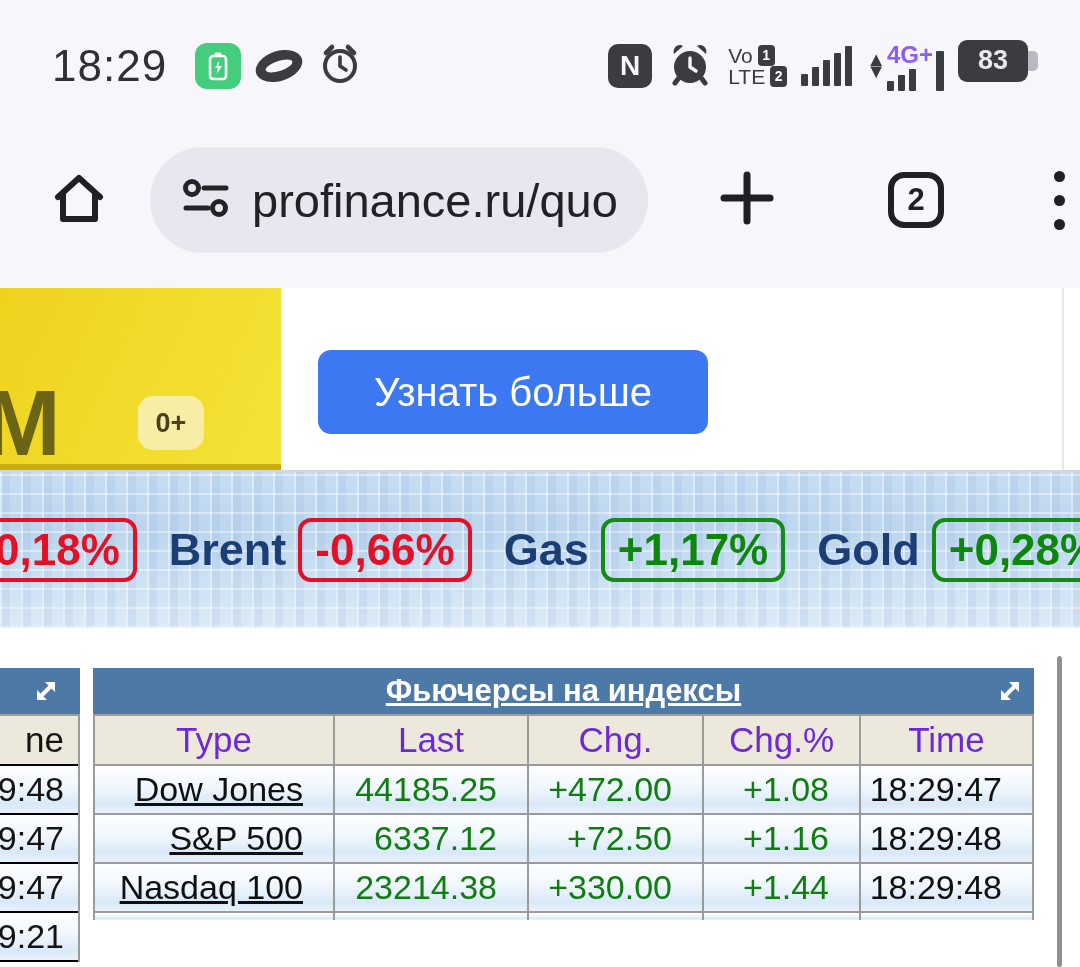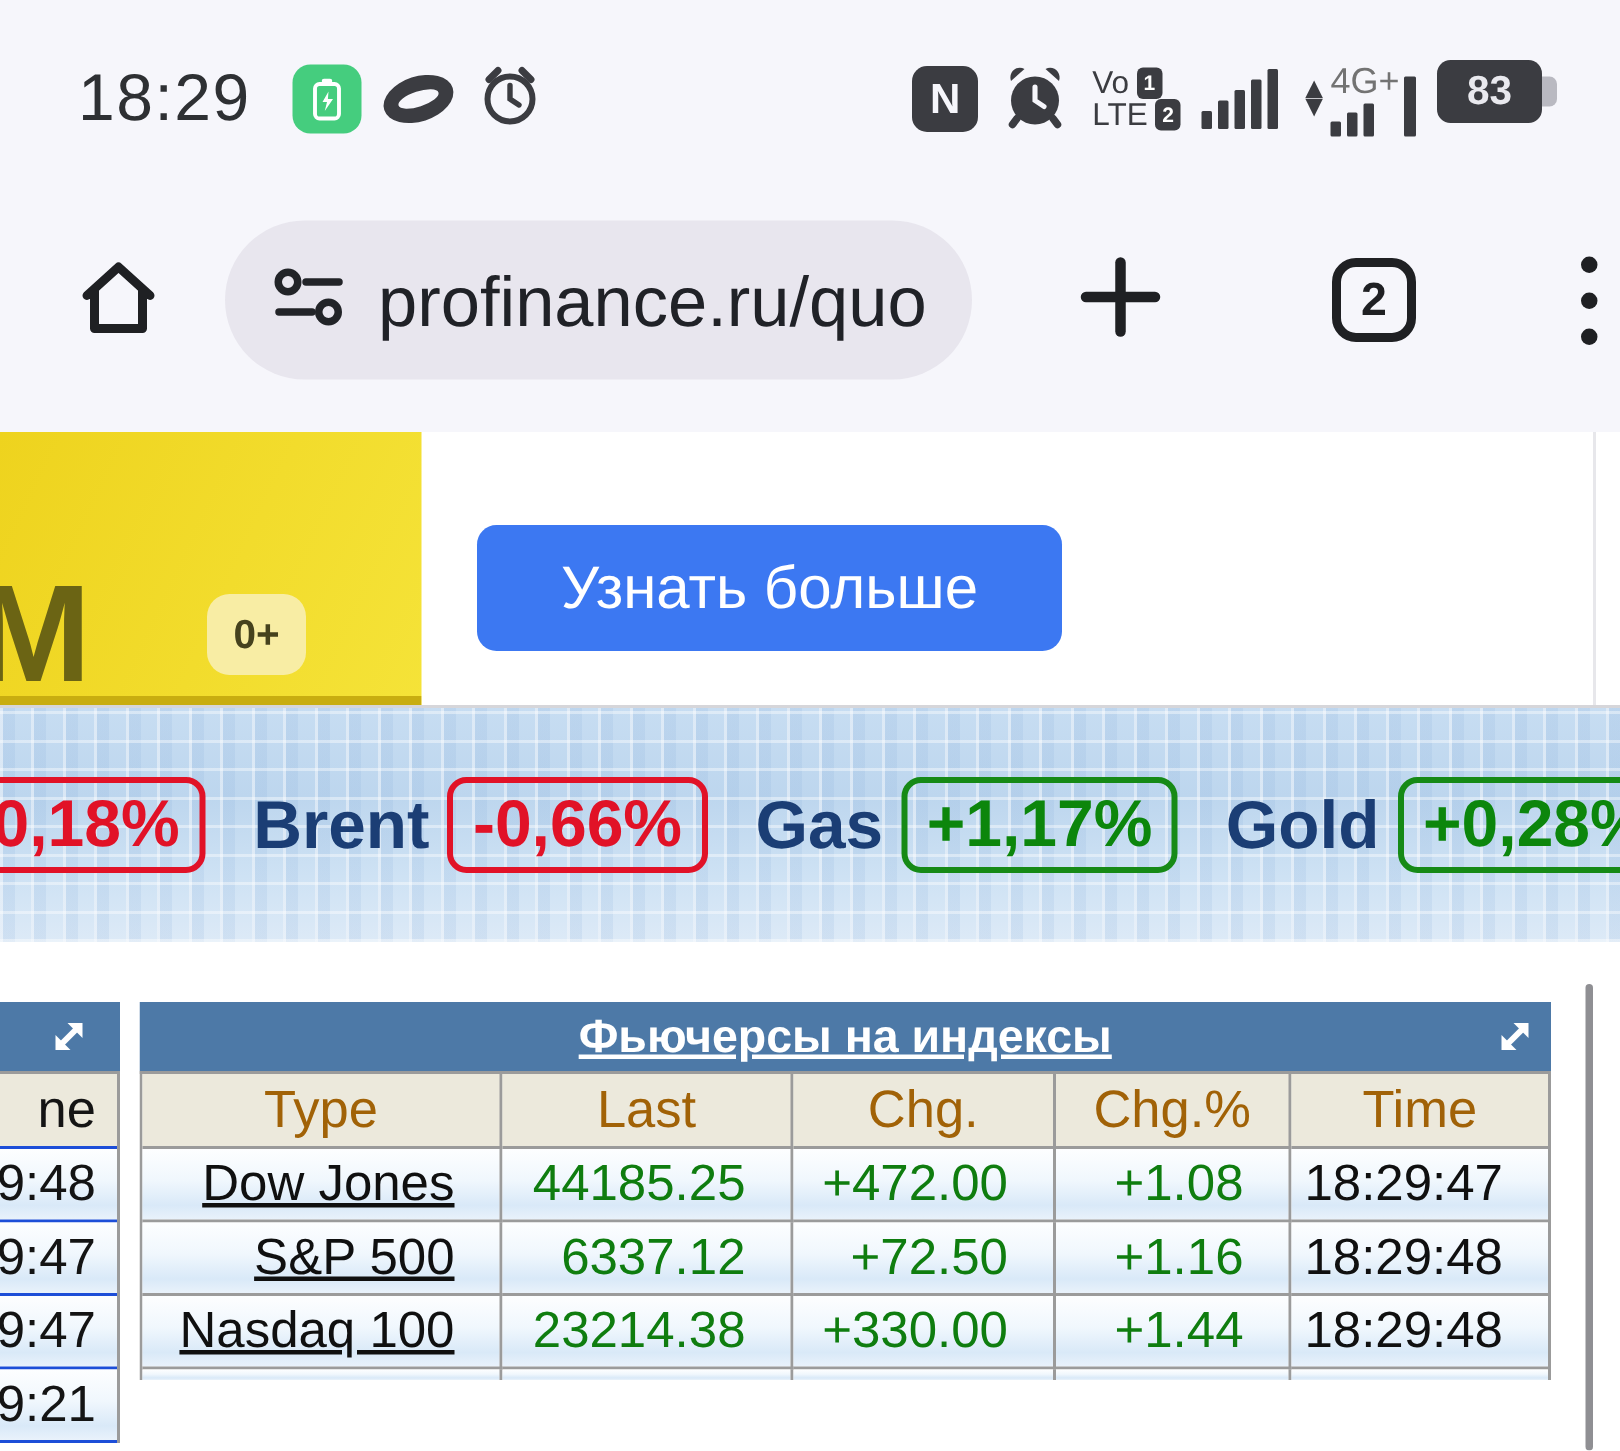--- a/index.html
+++ b/index.html
@@ -20,21 +20,21 @@
   .nfc-box { width:44px; height:44px; background:#3b3c41; border-radius:10px; color:#f6f6fb;
              font-size:28px; font-weight:700; display:flex; align-items:center; justify-content:center; }
   .volte { display:flex; flex-direction:column; line-height:0.95; }
   .volte-row { display:flex; align-items:center; gap:5px; }
   .volte-txt { font-size:21px; font-weight:400; color:#3b3c41; }
   .sim-sq { width:17px; height:21px; background:#3b3c41; border-radius:4px; color:#fff;
             font-size:14px; font-weight:700; display:flex; align-items:center; justify-content:center; }
   .bars { display:flex; align-items:flex-end; gap:4px; }
   .bars i { display:block; width:7px; background:#3b3c41; border-radius:1px; }
   .updown { font-size:20px; color:#3b3c41; letter-spacing:-2px; line-height:0.6; text-align:center; }
-  .fourg { font-size:24px; font-weight:400; color:#737373; }
+  .fourg { font-size:24px; font-weight:700; color:#8b5cf6; }
   .net4g { display:flex; align-items:flex-end; gap:3px; }
   .batt83 { position:relative; width:80px; height:53px; }
   .batt83 .body { position:absolute; left:0; top:0; width:70px; height:42px; background:#3b3c41;
                   border-radius:9px; color:#e9e9ee; font-size:27px; font-weight:700;
                   display:flex; align-items:center; justify-content:center; }
   .batt83 .nub { position:absolute; right:0; top:11px; width:10px; height:20px;
                  background:#b9b9c1; border-radius:0 5px 5px 0; }
 
   
   .browser-bar { position:absolute; left:0; top:112px; width:1080px; height:176px;
@@ -84,37 +84,37 @@
 
   
   .tbl-title { background:#4d79a7; display:flex; align-items:center; }
   .title-text { flex:1; text-align:center; color:#ffffff; font-size:31px; font-weight:700;
                 text-decoration:underline; }
   .expand-wrap { flex:none; width:48px; display:flex; justify-content:center; }
 
   .sliver { position:absolute; left:0; top:668px; width:80px; height:299px; overflow:hidden; }
   .sliver .tbl-title { height:46px; justify-content:flex-end; padding-right:10px; }
   .sliver-grid { border-top:2px solid #9b9b9b; border-right:2px solid #9b9b9b; }
-  .sliver-cell { height:49px; border-bottom:2px solid #1d4ed8;
+  .sliver-cell { height:49px; border-bottom:2px solid #000000;
                  display:flex; align-items:center; justify-content:flex-end; padding-right:14px;
                  font-size:34px; color:#141414;
                  background:linear-gradient(180deg,#fdfeff 0%,#f0f7fd 45%,#d9e9f8 80%,#e9f2fb 100%); }
   .sliver-cell.head { height:50px; background:#ece9dc; font-size:35px; }
 
   .futures { position:absolute; left:93px; top:668px; width:941px; height:299px; overflow:hidden; }
   .futures .tbl-title { height:46px; }
   .f-grid { border:2px solid #9b9b9b; border-bottom:none; }
   .f-row { display:grid; grid-template-columns:240px 194px 175px 157px 171px; }
   .f-cell { height:49px; border-right:2px solid #9b9b9b; border-bottom:2px solid #9b9b9b;
             display:flex; align-items:center; justify-content:flex-end; padding-right:30px;
             font-size:34px;
             background:linear-gradient(180deg,#fdfeff 0%,#f0f7fd 45%,#d9e9f8 80%,#e9f2fb 100%); }
   .f-cell:last-child { border-right:none; }
   .f-row.head .f-cell { height:50px; background:#ece9dc; justify-content:center; padding-right:0;
-                        font-size:35px; color:#a16207; }
+                        font-size:35px; color:#6d28d9; }
   .f-cell.type a, .f-cell.type { color:#101010; }
   .f-cell.type span { text-decoration:underline; }
   .f-cell.num { color:#0f7d0f; }
   .f-cell.time { color:#101010; }
   .f-row.stub .f-cell { height:7px; border-bottom:none; }
 
   .v-scrollbar { position:absolute; left:1057px; top:656px; width:5px; height:311px;
                  background:#8f8f93; border-radius:3px; }
 </style>
 </head>

